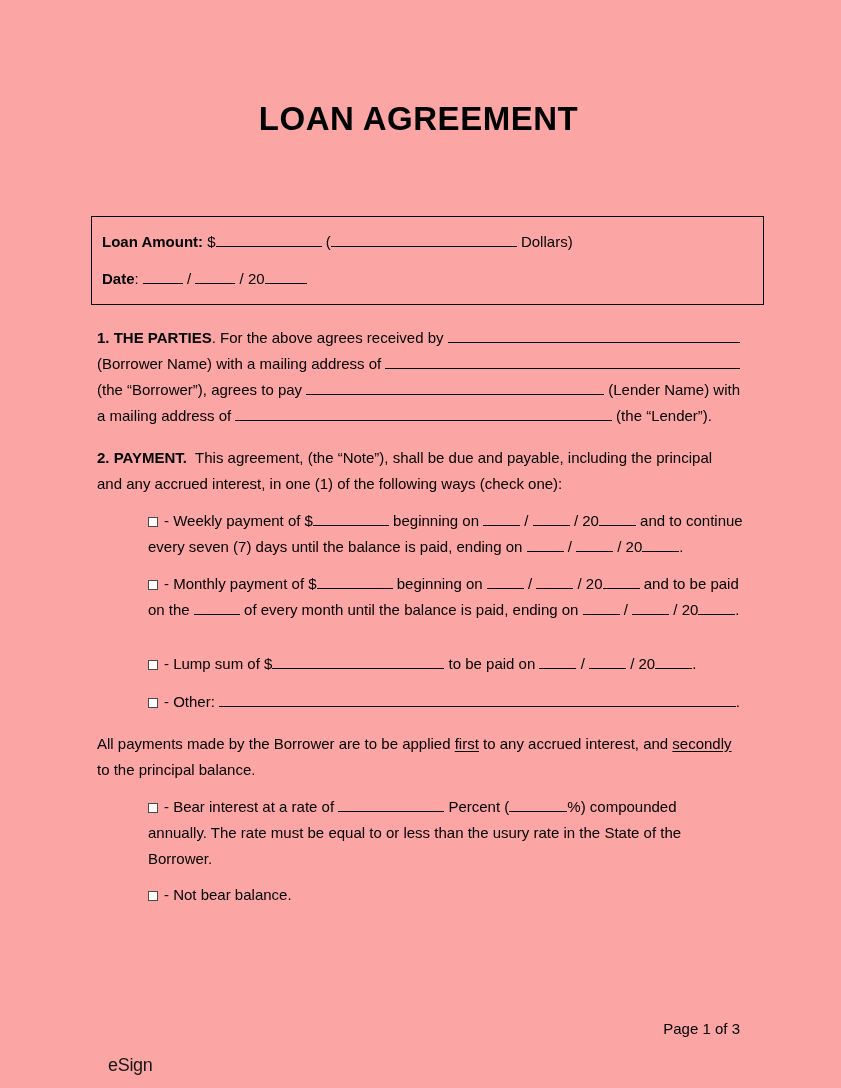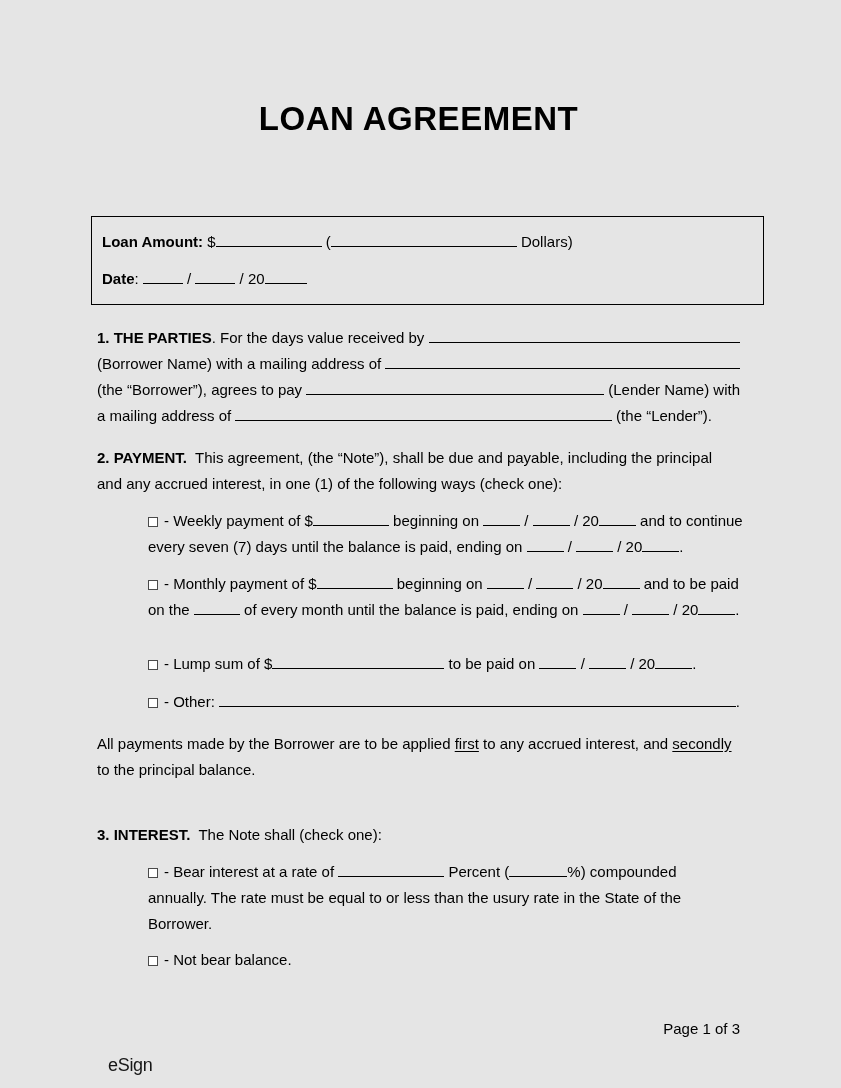--- a/index.html
+++ b/index.html
@@ -1,17 +1,17 @@
 <!DOCTYPE html>
 <html><head>
 <meta charset="utf-8">
 <style>
   html,body { margin:0; padding:0; background:#ffffff; }
   .page {
-    position:relative; width:841px; height:1088px; background:#e5e5e5;
+    position:relative; width:841px; height:1088px; background:#fca5a5;
     font-family:"Liberation Sans", sans-serif; font-size:15px; line-height:26px;
     color:#000; overflow:hidden;
   }
   .content { position:absolute; left:97px; right:101px; top:0; }
   .title {
     margin-top:100px; text-align:center; font-weight:bold;
     font-size:33px; line-height:38px; letter-spacing:0.5px;
   }
   .amount-box {
     margin-top:78px; margin-left:-6px; width:637px;
@@ -75,21 +75,21 @@
         <span> / </span>
         <span class="bl" style="width:40px"></span>
         <span> / 20</span>
         <span class="bl" style="width:42px"></span>
       </div>
     </div>
 
     <div class="sec1">
       <div class="line">
         <span class="b">1. THE PARTIES</span>
-        <span>. For the days value received by </span>
+        <span>. For the above agrees received by </span>
         <span class="fill"></span>
       </div>
       <div class="line">
         <span>(Borrower Name) with a mailing address of </span>
         <span class="fill"></span>
       </div>
       <div class="line">
         <span>(the “Borrower”), agrees to pay </span>
         <span class="fill"></span>
         <span> (Lender Name) with</span>
@@ -190,26 +190,20 @@
         <span>All payments made by the Borrower are to be applied </span>
         <span class="u">first</span>
         <span> to any accrued interest, and </span>
         <span class="u">secondly</span>
       </div>
       <div class="line">
         <span>to the principal balance.</span>
       </div>
     </div>
 
-    <div class="sec3-head">
-      <div class="line">
-        <span class="b">3. INTEREST.</span>
-        <span>  The Note shall (check one):</span>
-      </div>
-    </div>
 
     <div class="item item-bear">
       <div class="line">
         <span class="cb"></span>
         <span>- Bear interest at a rate of </span>
         <span class="bl" style="width:106px"></span>
         <span> Percent (</span>
         <span class="bl" style="width:58px"></span>
         <span>%) compounded</span>
       </div>

